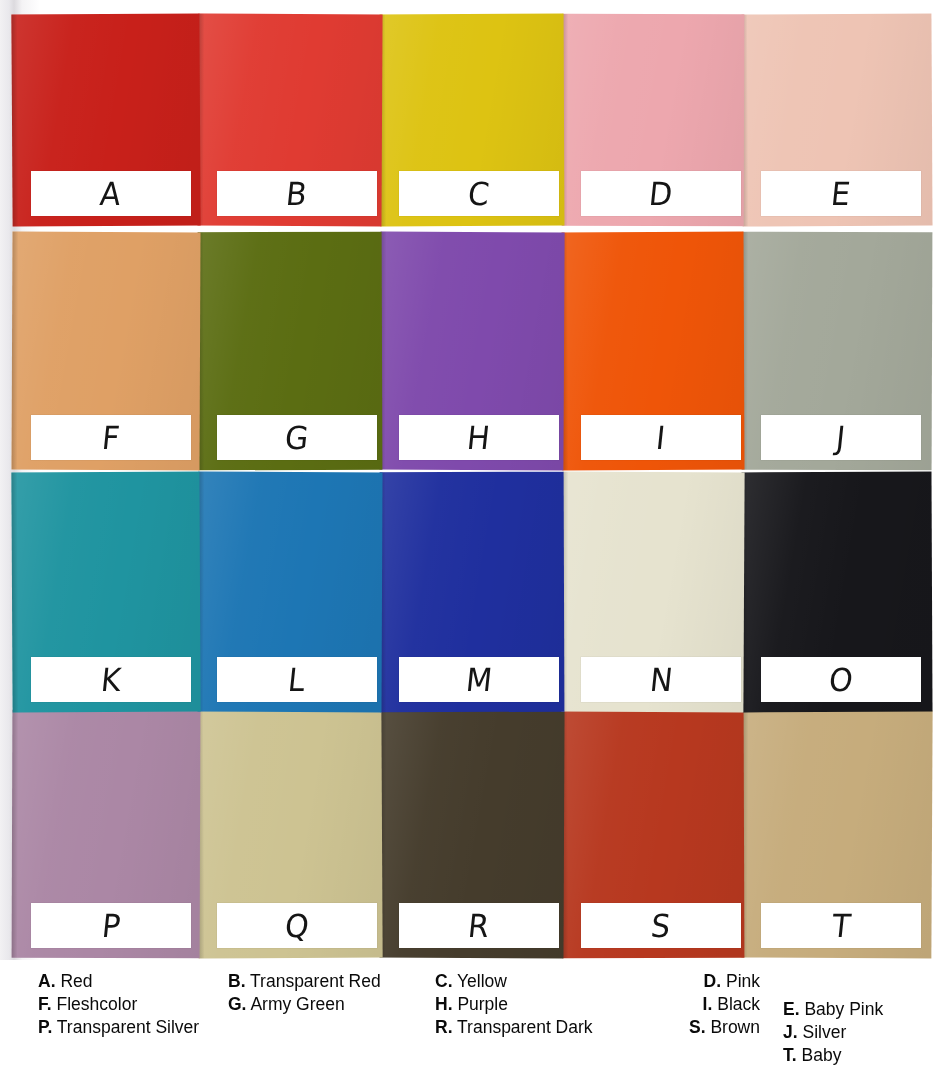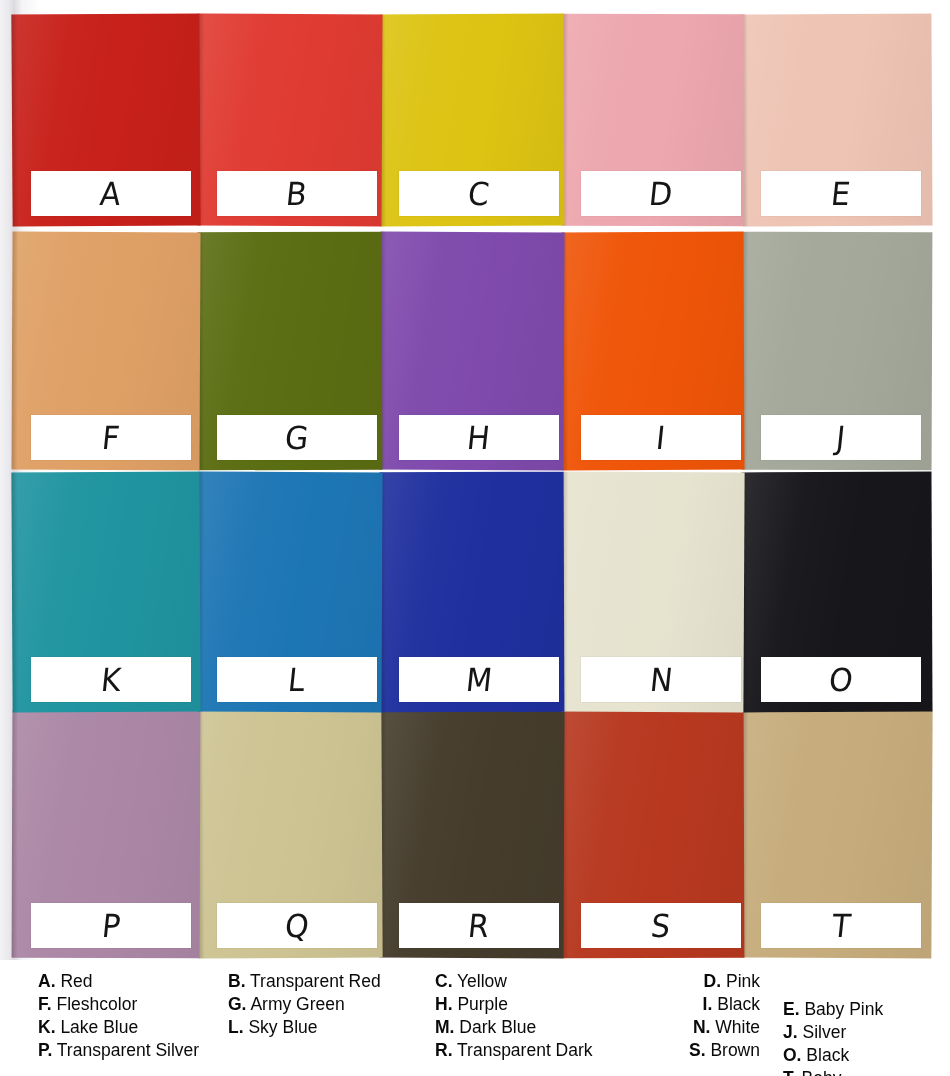--- a/index.html
+++ b/index.html
@@ -263,25 +263,18 @@
       <div class="legend-cell c4"><span class="key">E.</span> <span class="name"> Baby Pink</span></div>
     </div>
     <div class="legend-row">
       <div class="legend-cell c0"><span class="key">F.</span> <span class="name"> Fleshcolor</span></div>
       <div class="legend-cell c1"><span class="key">G.</span> <span class="name"> Army Green</span></div>
       <div class="legend-cell c2"><span class="key">H.</span> <span class="name"> Purple</span></div>
       <div class="legend-cell c3"><span class="key">I.</span> <span class="name"> Black</span></div>
       <div class="legend-cell c4"><span class="key">J.</span> <span class="name"> Silver</span></div>
     </div>
     <div class="legend-row">
-      <div class="legend-cell c0"><span class="key">K.</span> <span class="name"> Lake Blue</span></div>
-      <div class="legend-cell c1"><span class="key">L.</span> <span class="name"> Sky Blue</span></div>
-      <div class="legend-cell c2"><span class="key">M.</span> <span class="name"> Dark Blue</span></div>
-      <div class="legend-cell c3"><span class="key">N.</span> <span class="name"> White</span></div>
-      <div class="legend-cell c4"><span class="key">O.</span> <span class="name"> Black</span></div>
-    </div>
-    <div class="legend-row">
       <div class="legend-cell c0"><span class="key">P.</span> <span class="name"> Transparent Silver</span></div>
       <div class="legend-cell c2"><span class="key">R.</span> <span class="name"> Transparent Dark</span></div>
       <div class="legend-cell c3"><span class="key">S.</span> <span class="name"> Brown</span></div>
       <div class="legend-cell c4"><span class="key">T.</span> <span class="name"> Baby</span></div>
     </div>
   </div>
 
 </body></html>

